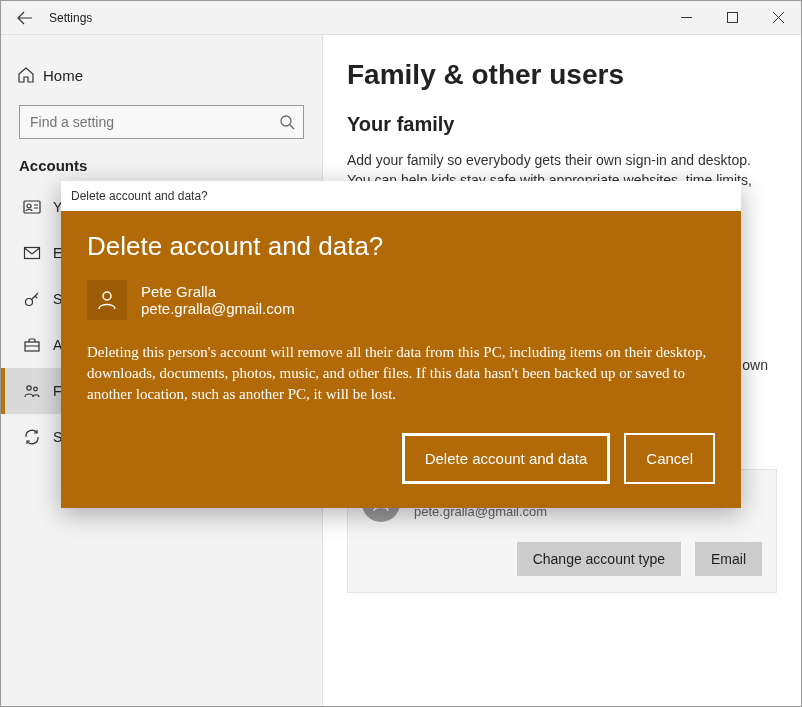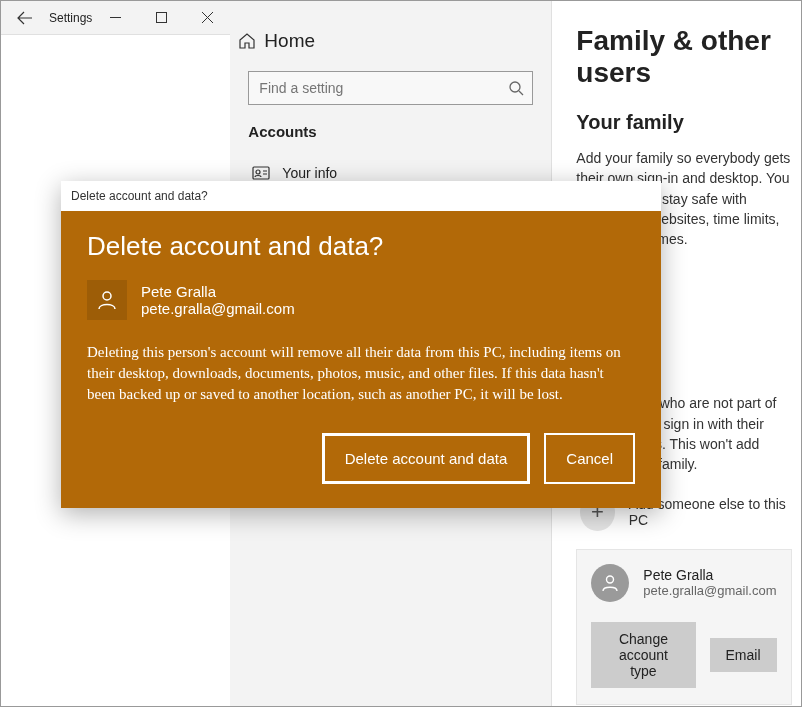--- a/index.html
+++ b/index.html
@@ -1,19 +1,19 @@
 <!DOCTYPE html>
 <html><head>
 <meta charset="utf-8">
 <style>
   * { box-sizing: border-box; margin: 0; padding: 0; font-family: "Segoe UI", Arial, sans-serif; }
   html, body { width: 802px; height: 707px; overflow: hidden; }
   .window {
     width: 802px; height: 707px;
-    display: flex; flex-direction: row;
+    display: flex; flex-direction: column;
     background: #fff;
     border: 1px solid #999;
     position: relative;
   }
   .titlebar {
     height: 34px;
     background: #f3f3f3;
     display: flex; align-items: center;
     border-bottom: 1px solid #e0e0e0;
   }
@@ -27,22 +27,22 @@
   .body { flex: 1; display: flex; min-height: 0; }
   .sidebar {
     width: 322px;
     background: #f3f3f3;
     border-right: 1px solid #e0e0e0;
     padding-top: 18px;
   }
   .home {
     display: flex; align-items: center;
     height: 44px;
-    padding-left: 8px;
-    font-size: 19px; color: #222;
+    padding-left: 16px;
+    font-size: 15px; color: #222;
     margin-bottom: 8px;
   }
   .home .icon { width: 26px; display: inline-flex; }
   .search-wrap { padding: 0 18px 16px 18px; }
   .search {
     width: 100%;
     height: 34px;
     border: 1px solid #999;
     background: #f8f8f8;
     display: flex; align-items: center;
@@ -111,21 +111,21 @@
   .acct-actions { display: flex; justify-content: flex-end; gap: 14px; align-items: center; }
   .btn-gray {
     background: #ccc; border: none;
     padding: 9px 16px; font-size: 14px; color: #222;
   }
 
   
   .dialog {
     position: absolute;
     left: 60px; top: 180px;
-    width: 600px;
+    width: 680px;
     background: #b26908;
     color: #fff;
     box-shadow: 0 6px 24px rgba(0,0,0,0.3);
   }
   .dialog-titlebar {
     background: #fff; color: #333;
     font-size: 12px; padding: 8px 10px;
   }
   .dialog-body { padding: 20px 26px 24px 26px; }
   .dialog-body h1.dlg-title { font-size: 26px; font-weight: 400; margin-bottom: 18px; color: #fff; }

